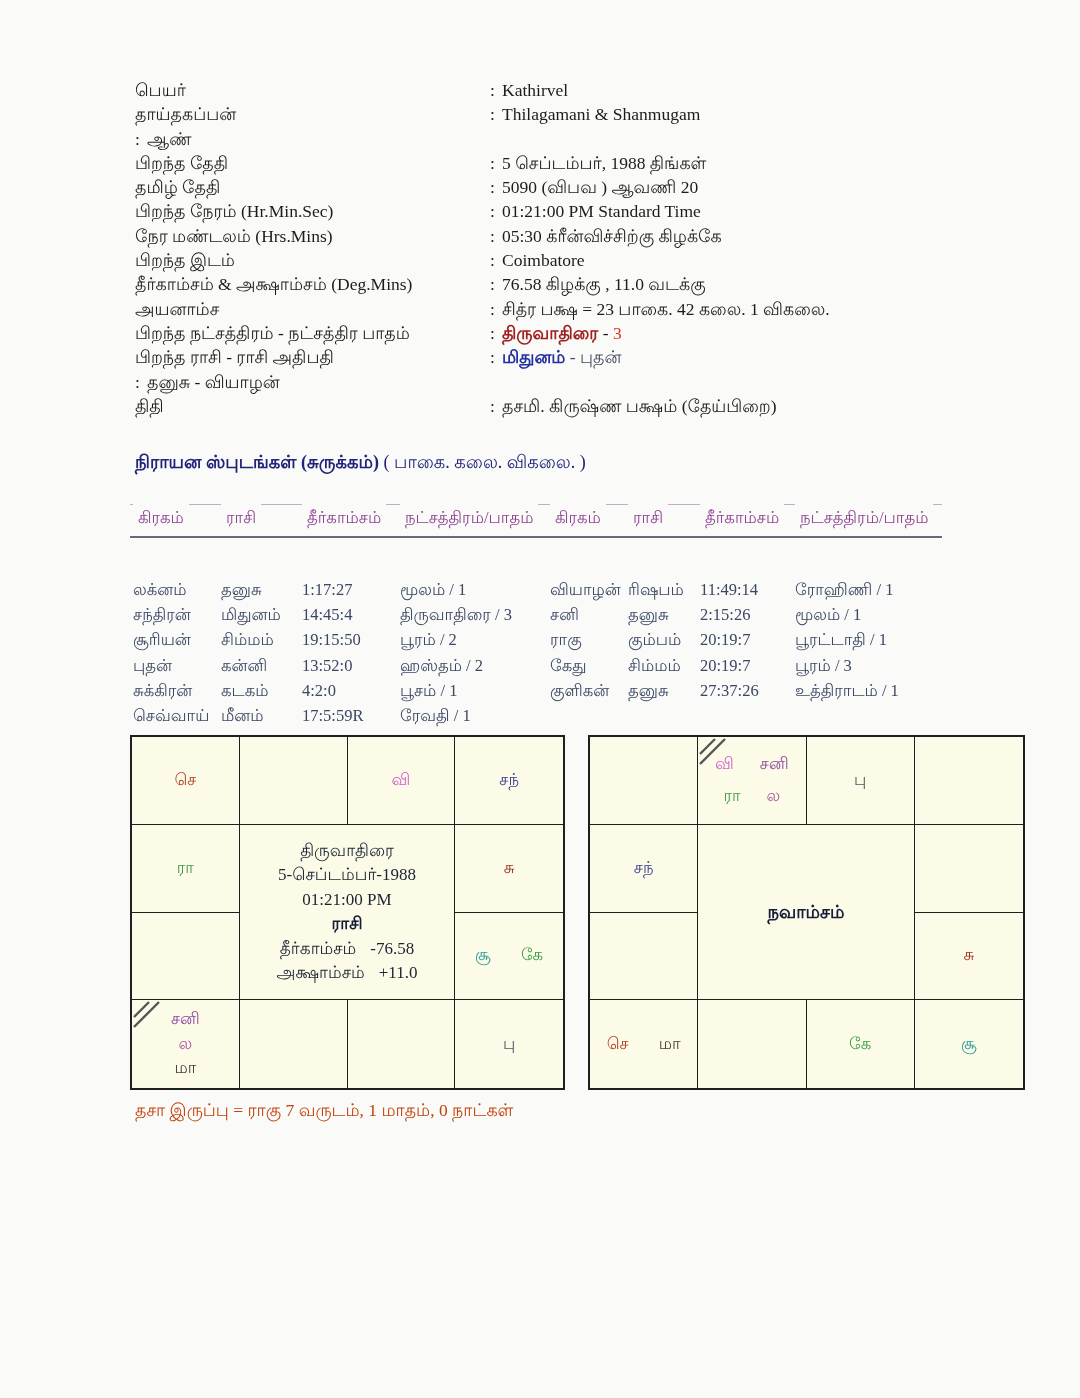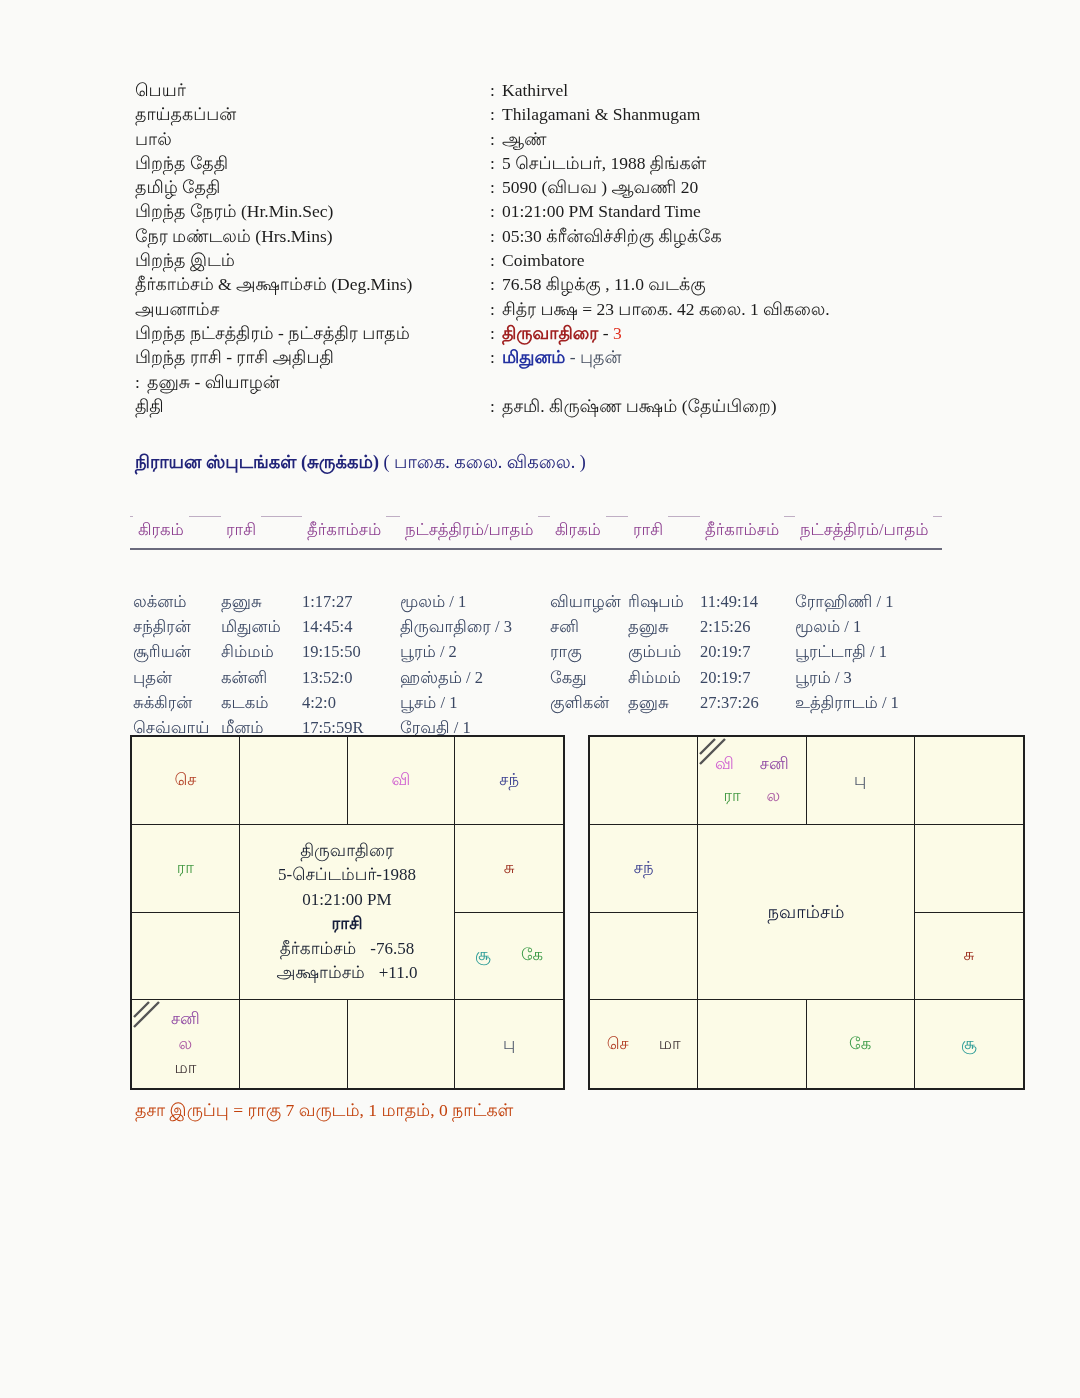--- a/index.html
+++ b/index.html
@@ -14,21 +14,21 @@
   .irow{display:flex;height:24.3px;line-height:24.3px;white-space:nowrap;}
   .ilbl{width:355px;flex:0 0 355px;}
   .icolon{width:12px;flex:0 0 12px;}
   .nak-name{color:var(--c-nak_highlight);font-weight:bold;}
   .nak-pada{color:var(--c-pada_highlight);}
   .rasi-name{color:var(--c-rasi_highlight);font-weight:bold;}
   .rasi-rest{color:#434c5e;}
   
   .sputa-title{position:absolute;left:135px;top:452px;font-size:18px;color:var(--c-heading_navy);white-space:nowrap;text-align:center;}
   .sputa-title .tb{font-weight:bold;}
-  .sputa{position:absolute;left:130px;top:516px;width:812px;font-size:16.5px;}
+  .sputa{position:absolute;left:130px;top:504px;width:812px;font-size:16.5px;}
   .sputa-head{position:relative;height:31px;border-top:1px solid #bfaec4;border-bottom:2px solid #6a6a7c;}
   .sputa-head .hc{
     position:absolute;top:-3px;height:32px;line-height:32px;
     background:#fafaf8;padding:0 5px;color:var(--c-header_purple);white-space:nowrap;
   }
   .sputa-body{position:relative;margin-top:39px;color:var(--c-table_text);}
   .srow{position:relative;height:25.2px;line-height:25.2px;}
   .sc{position:absolute;white-space:nowrap;}
   .h1,.p1{left:3px;} .h2,.p2{left:91px;} .h3,.p3{left:172px;} .h4,.p4{left:270px;}
   .h5,.p5{left:420px;} .h6,.p6{left:498px;} .h7,.p7{left:570px;} .h8,.p8{left:665px;}
@@ -52,21 +52,21 @@
   .stack3{flex-direction:column;justify-content:space-evenly;padding:6px 0;}
   .two-lines{flex-direction:column;justify-content:space-evenly;padding:7px 0;}
   .pair{display:flex;gap:26px;}
   .lagna-mark{position:absolute;top:0;left:0;}
   .center-block{
     display:flex;flex-direction:column;align-items:center;justify-content:center;
     line-height:24.5px;font-size:17px;color:#1c2333;text-align:center;
   }
   .center-block .cb-bold{font-weight:bold;color:#151d3a;}
   .cb-pair .lblv{margin-left:14px;}
-  .nav-title{font-weight:normal;font-size:18px;color:#151d3a;}
+  .nav-title{font-weight:bold;font-size:18px;color:#151d3a;}
   
   .pl-mars{color:var(--c-mars);} .pl-jupiter{color:var(--c-jupiter);}
   .pl-moon{color:var(--c-moon);} .pl-rahu{color:var(--c-rahu);}
   .pl-venus{color:var(--c-venus);} .pl-sun{color:var(--c-sun);}
   .pl-ketu{color:var(--c-ketu);} .pl-mercury{color:var(--c-mercury);}
   .pl-saturn{color:var(--c-saturn);} .pl-lagna{color:var(--c-lagna);}
   .pl-mandi{color:var(--c-mandi);}
   
   .dasa{position:absolute;left:135px;top:1100px;font-size:17.5px;color:#c2410c;white-space:nowrap;}
 </style>
@@ -78,21 +78,20 @@
     <span class="ilbl">பெயர்</span>
       <span class="icolon">:</span>
       <span class="ival">Kathirvel</span>
   </div>
   <div class="irow">
     <span class="ilbl">தாய்தகப்பன்</span>
       <span class="icolon">:</span>
       <span class="ival">Thilagamani &amp; Shanmugam</span>
   </div>
   <div class="irow">
-    <span class="ilbl">பால்</span>
       <span class="icolon">:</span>
       <span class="ival">ஆண்</span>
   </div>
   <div class="irow">
     <span class="ilbl">பிறந்த தேதி</span>
       <span class="icolon">:</span>
       <span class="ival">5 செப்டம்பர், 1988 திங்கள்</span>
   </div>
   <div class="irow">
     <span class="ilbl">தமிழ் தேதி</span>

